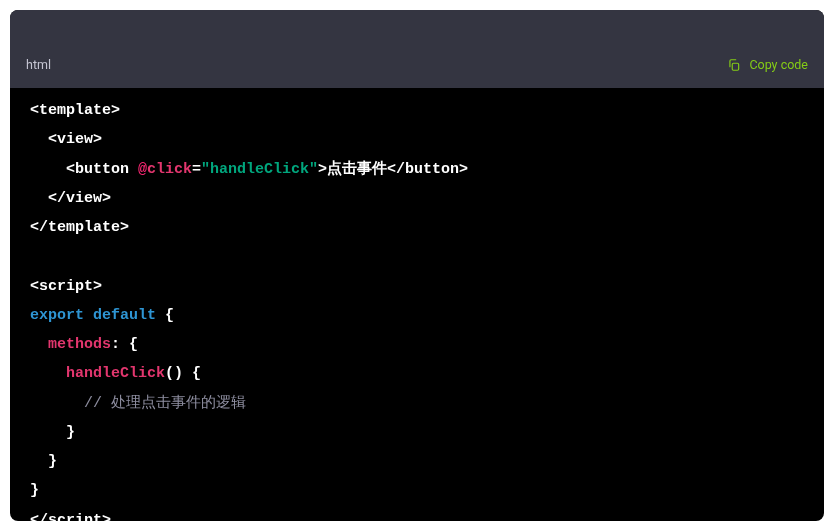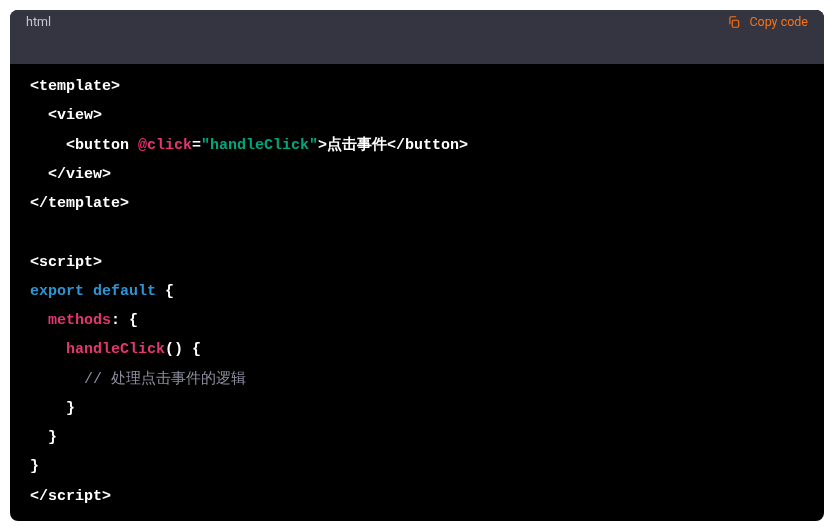--- a/index.html
+++ b/index.html
@@ -18,35 +18,35 @@
     width: 100%;
     height: 100%;
     display: flex;
     flex-direction: column;
     box-sizing: border-box;
   }
   .code-header {
     background: #343541;
     height: 46px;
     display: flex;
-    align-items: flex-start;
+    align-items: flex-end;
     justify-content: space-between;
-    padding: 4px 16px;
+    padding: 16px 16px;
     font-size: 12.5px;
     color: #d9d9e3;
   }
   .lang-label {
     color: #c5c5d2;
   }
   .copy-btn {
     display: flex;
     align-items: center;
     gap: 8px;
     cursor: pointer;
-    color: #f97316;
+    color: #84cc16;
   }
   .copy-icon svg {
     width: 14px;
     height: 14px;
     display: block;
   }
   .code-body {
     flex: 1;
     padding: 8px 20px;
     overflow: auto;

